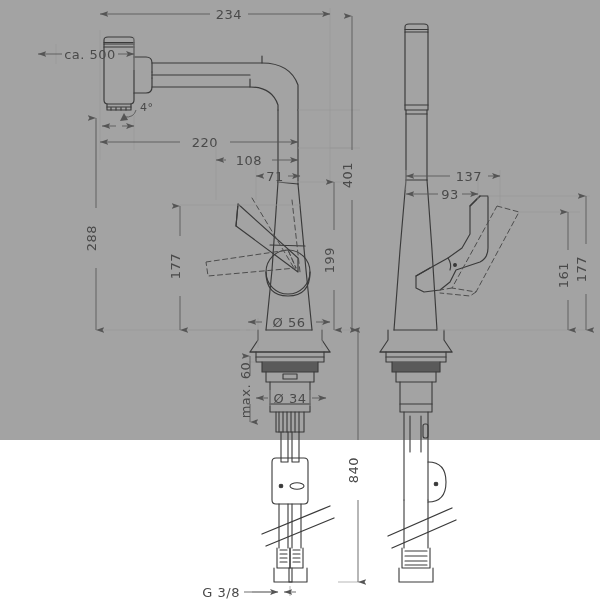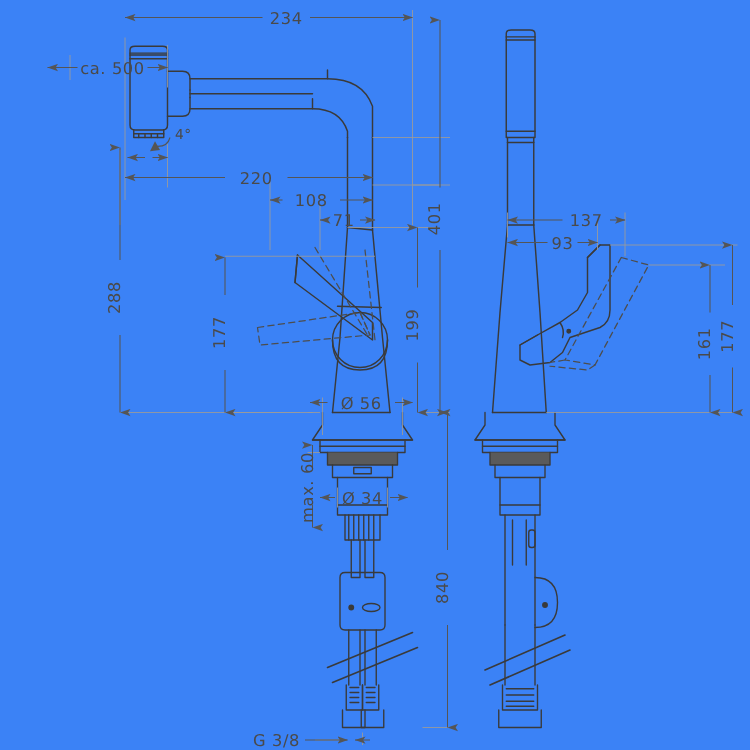--- a/index.html
+++ b/index.html
@@ -1,18 +1,18 @@
 <!DOCTYPE html>
 <html><head>
 <meta charset="utf-8">
 <style>
   html,body{margin:0;padding:0;background:#ffffff;}
   body{width:600px;height:600px;overflow:hidden;
        font-family:"DejaVu Sans","Liberation Sans",sans-serif;}
-  #sheet{position:relative;width:600px;height:600px;background:#3b82f6;}
+  #sheet{position:relative;width:600px;height:440px;background:#a3a3a3;}
   svg{display:block;}
   .dimtxt{font-family:"DejaVu Sans","Liberation Sans",sans-serif;
           font-size:13px;fill:#4a4a4a;letter-spacing:0.5px;}
   .dimtxt-v{font-family:"DejaVu Sans","Liberation Sans",sans-serif;
           font-size:13px;fill:#4a4a4a;letter-spacing:0.5px;}
   .small{font-size:11px;}
 </style>
 </head>
 <body>
 

